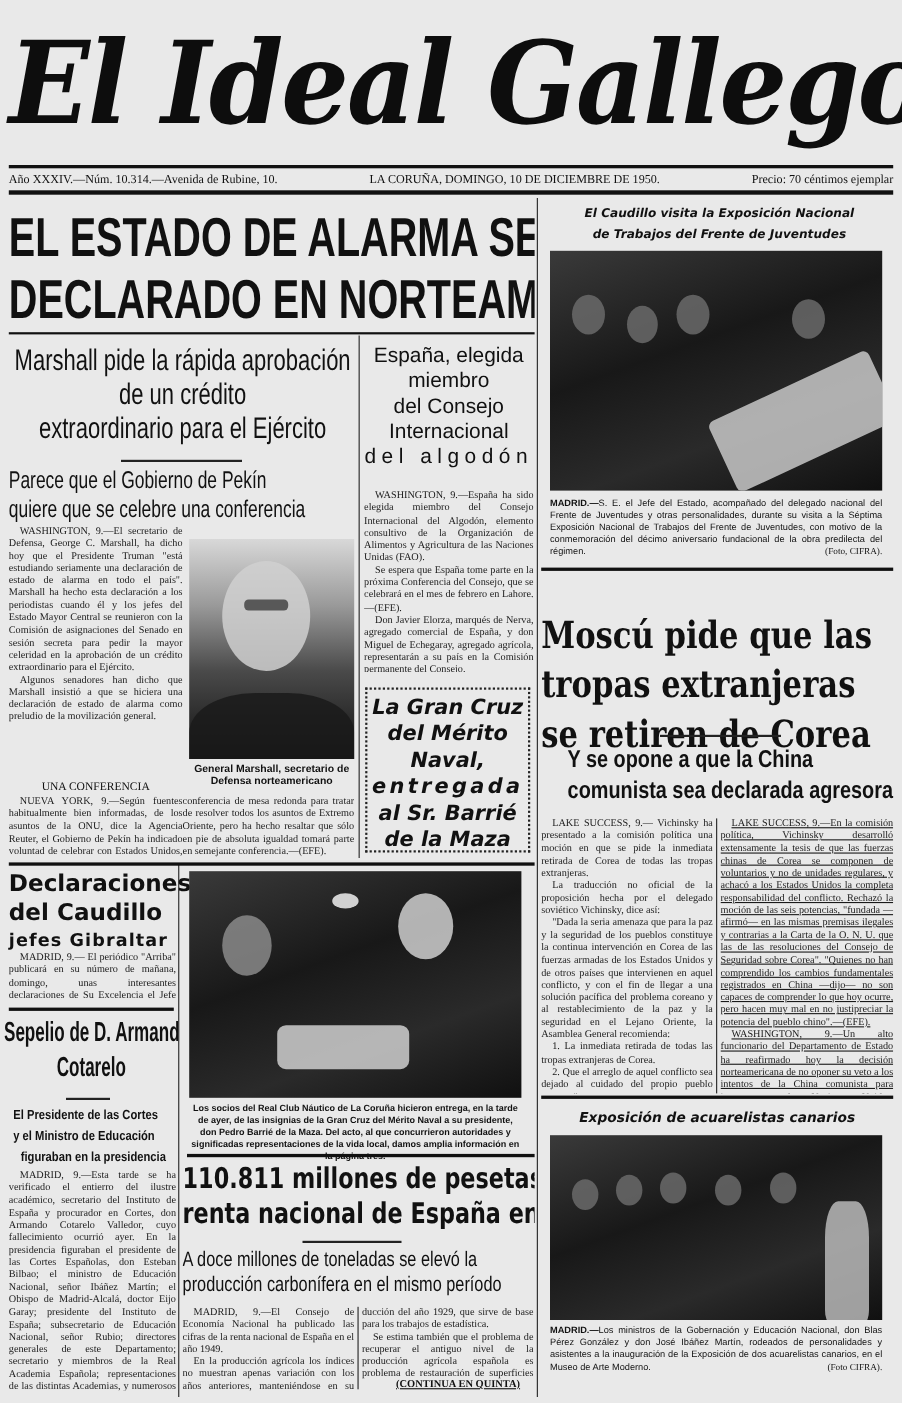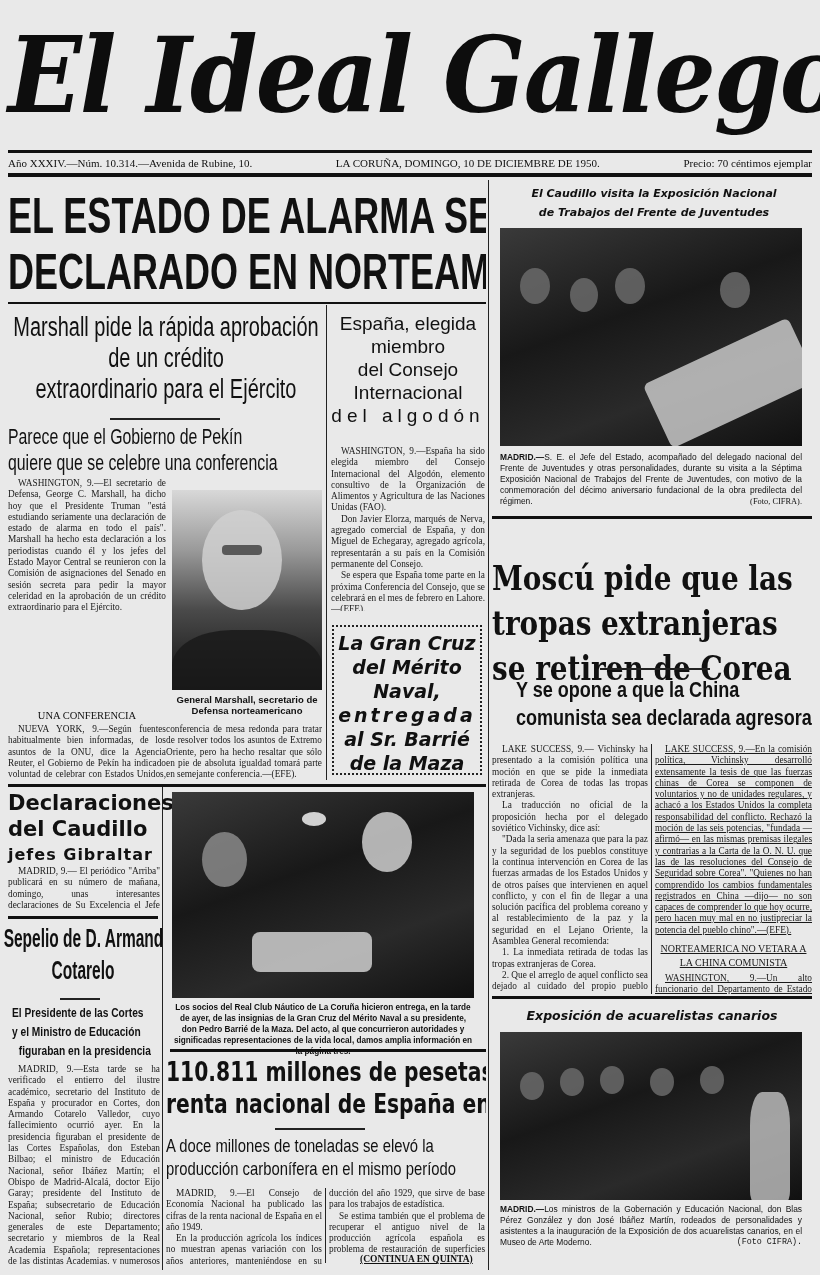--- a/index.html
+++ b/index.html
@@ -61,20 +61,21 @@
 <div class="abs rule-thin" style="left:110px;top:418px;width:110px;height:2px;"></div>
 <div class="abs" style="left:8px;top:424px;width:316px;">
   <div style="font-family:'Liberation Sans',sans-serif;font-size:22px;line-height:26px;transform:scaleX(0.72);transform-origin:left top;width:440px;white-space:nowrap;">
     <div>Parece que el Gobierno de Pekín</div>
     <div>quiere que se celebre una conferencia</div>
   </div>
 </div>
 
 <div class="abs body-text" style="left:8px;top:478px;width:158px;height:220px;overflow:hidden;">
   <p>WASHINGTON, 9.—El secretario de Defensa, George C. Marshall, ha dicho hoy que el Presidente Truman "está estudiando seriamente una declaración de estado de alarma en todo el país". Marshall ha hecho esta declaración a los periodistas cuando él y los jefes del Estado Mayor Central se reunieron con la Comisión de asignaciones del Senado en sesión secreta para pedir la mayor celeridad en la aprobación de un crédito extraordinario para el Ejército.</p>
+  <p>Algunos senadores han dicho que Marshall insistió a que se hiciera una declaración de estado de alarma como preludio de la movilización general.</p>
 
 </div>
 
 <div class="abs photo" style="left:172px;top:490px;width:150px;height:200px;background:linear-gradient(180deg,#d8d8d8 0%,#9a9a9a 30%,#4a4a4a 60%,#111 100%);">
   <div class="blob" style="left:30px;top:20px;width:80px;height:100px;background:#d0d0d0;"></div>
   <div class="blob dim" style="left:50px;top:55px;width:40px;height:10px;background:#444;border-radius:4px;"></div>
   <div class="blob" style="left:0;top:140px;width:150px;height:90px;background:#1a1a1a;border-radius:40% 40% 0 0;"></div>
 </div>
 <div class="abs caption center" style="left:172px;top:694px;width:150px;font-family:Liberation Sans, sans-serif;font-size:9.5px;">General Marshall, secretario de Defensa norteamericano</div>
 
@@ -90,22 +91,22 @@
 
 <div class="abs center" style="left:330px;top:312px;width:156px;font-family:'Liberation Sans',sans-serif;font-size:19px;line-height:23px;">
   <div>España, elegida</div>
   <div>miembro</div>
   <div>del Consejo</div>
   <div>Internacional</div>
   <div style="letter-spacing:5px;">del algodón</div>
 </div>
 <div class="abs body-text" style="left:331px;top:446px;width:154px;height:165px;overflow:hidden;">
   <p>WASHINGTON, 9.—España ha sido elegida miembro del Consejo Internacional del Algodón, elemento consultivo de la Organización de Alimentos y Agricultura de las Naciones Unidas (FAO).</p>
+  <p>Se espera que España tome parte en la próxima Conferencia del Consejo, que se celebrará en el mes de febrero en Lahore.—(EFE).</p>
   <p>Don Javier Elorza, marqués de Nerva, agregado comercial de España, y don Miguel de Echegaray, agregado agrícola, representarán a su país en la Comisión permanente del Consejo.</p>
-  <p>Se espera que España tome parte en la próxima Conferencia del Consejo, que se celebrará en el mes de febrero en Lahore.—(EFE).</p>
 </div>
 
 <div class="abs boxed center italic-sans" style="left:332px;top:625px;width:150px;height:150px;font-size:19px;line-height:24px;padding-top:4px;box-sizing:border-box;">
   <div>La Gran Cruz</div>
   <div>del Mérito</div>
   <div>Naval,</div>
   <div style="letter-spacing:3px;">entregada</div>
   <div>al Sr. Barrié</div>
   <div>de la Maza</div>
 </div>
@@ -145,21 +146,20 @@
   <p>LAKE SUCCESS, 9.— Vichinsky ha presentado a la comisión política una moción en que se pide la inmediata retirada de Corea de todas las tropas extranjeras.</p>
   <p>La traducción no oficial de la proposición hecha por el delegado soviético Vichinsky, dice así:</p>
   <p>"Dada la seria amenaza que para la paz y la seguridad de los pueblos constituye la continua intervención en Corea de las fuerzas armadas de los Estados Unidos y de otros países que intervienen en aquel conflicto, y con el fin de llegar a una solución pacífica del problema coreano y al restablecimiento de la paz y la seguridad en el Lejano Oriente, la Asamblea General recomienda:</p>
   <p>1. La inmediata retirada de todas las tropas extranjeras de Corea.</p>
   <p>2. Que el arreglo de aquel conflicto sea dejado al cuidado del propio pueblo coreano".</p>
 
 </div>
 <div class="abs vcol" style="left:651px;top:744px;height:250px;"></div>
 <div class="abs body-text" style="left:655px;top:744px;width:157px;height:250px;overflow:hidden;text-decoration:underline;">
   <p>LAKE SUCCESS, 9.—En la comisión política, Vichinsky desarrolló extensamente la tesis de que las fuerzas chinas de Corea se componen de voluntarios y no de unidades regulares, y achacó a los Estados Unidos la completa responsabilidad del conflicto. Rechazó la moción de las seis potencias, "fundada —afirmó— en las mismas premisas ilegales y contrarias a la Carta de la O. N. U. que las de las resoluciones del Consejo de Seguridad sobre Corea". "Quienes no han comprendido los cambios fundamentales registrados en China —dijo— no son capaces de comprender lo que hoy ocurre, pero hacen muy mal en no justipreciar la potencia del pueblo chino".—(EFE).</p>
-  <div class="center" style="margin:6px 0 3px;font-size:10px;line-height:14px;">NORTEAMERICA NO VETARA A LA CHINA COMUNISTA</div>
   <p>WASHINGTON, 9.—Un alto funcionario del Departamento de Estado ha reafirmado hoy la decisión norteamericana de no oponer su veto a los intentos de la China comunista para ingresar en las Naciones Unidas, reemplazando a la delegación nacionalista.—(EFE).</p>
 </div>
 <div class="abs rule-thick" style="left:492px;top:996px;width:320px;height:3px;"></div>
 
 <div class="abs" style="left:8px;top:790px;width:154px;font-family:'DejaVu Sans',sans-serif;font-weight:bold;line-height:26px;">
   <div style="font-size:21px;">Declaraciones</div>
   <div style="font-size:21px;">del Caudillo</div>
   <div style="font-size:16px;letter-spacing:1px;">jefes Gibraltar</div>
 </div>
 <div class="abs body-text" style="left:8px;top:866px;width:152px;height:44px;overflow:hidden;">
@@ -223,14 +223,14 @@
 <div class="abs photo" style="left:500px;top:1032px;width:302px;height:168px;">
   <div class="blob dim" style="left:20px;top:40px;width:24px;height:28px;"></div>
   <div class="blob dim" style="left:60px;top:36px;width:24px;height:28px;"></div>
   <div class="blob dim" style="left:100px;top:34px;width:24px;height:28px;"></div>
   <div class="blob dim" style="left:150px;top:36px;width:24px;height:28px;"></div>
   <div class="blob dim" style="left:200px;top:34px;width:24px;height:28px;"></div>
   <div class="blob" style="left:250px;top:60px;width:40px;height:110px;border-radius:30% 30% 10% 10%;background:#b8b8b8;"></div>
 </div>
 <div class="abs caption" style="left:500px;top:1204px;width:302px;">
   <span>MADRID.—</span><span style="font-weight:normal;">Los ministros de la Gobernación y Educación Nacional, don Blas Pérez González y don José Ibáñez Martín, rodeados de personalidades y asistentes a la inauguración de la Exposición de dos acuarelistas canarios, en el Museo de Arte Moderno.</span>
-  <span style="font-family:Liberation Mono, monospace;font-weight:normal;float:right;">(Foto CIFRA).</span>
+  <span style="font-family:Liberation Serif, serif;font-weight:normal;float:right;">(Foto CIFRA).</span>
 </div>
 
 </body></html>

